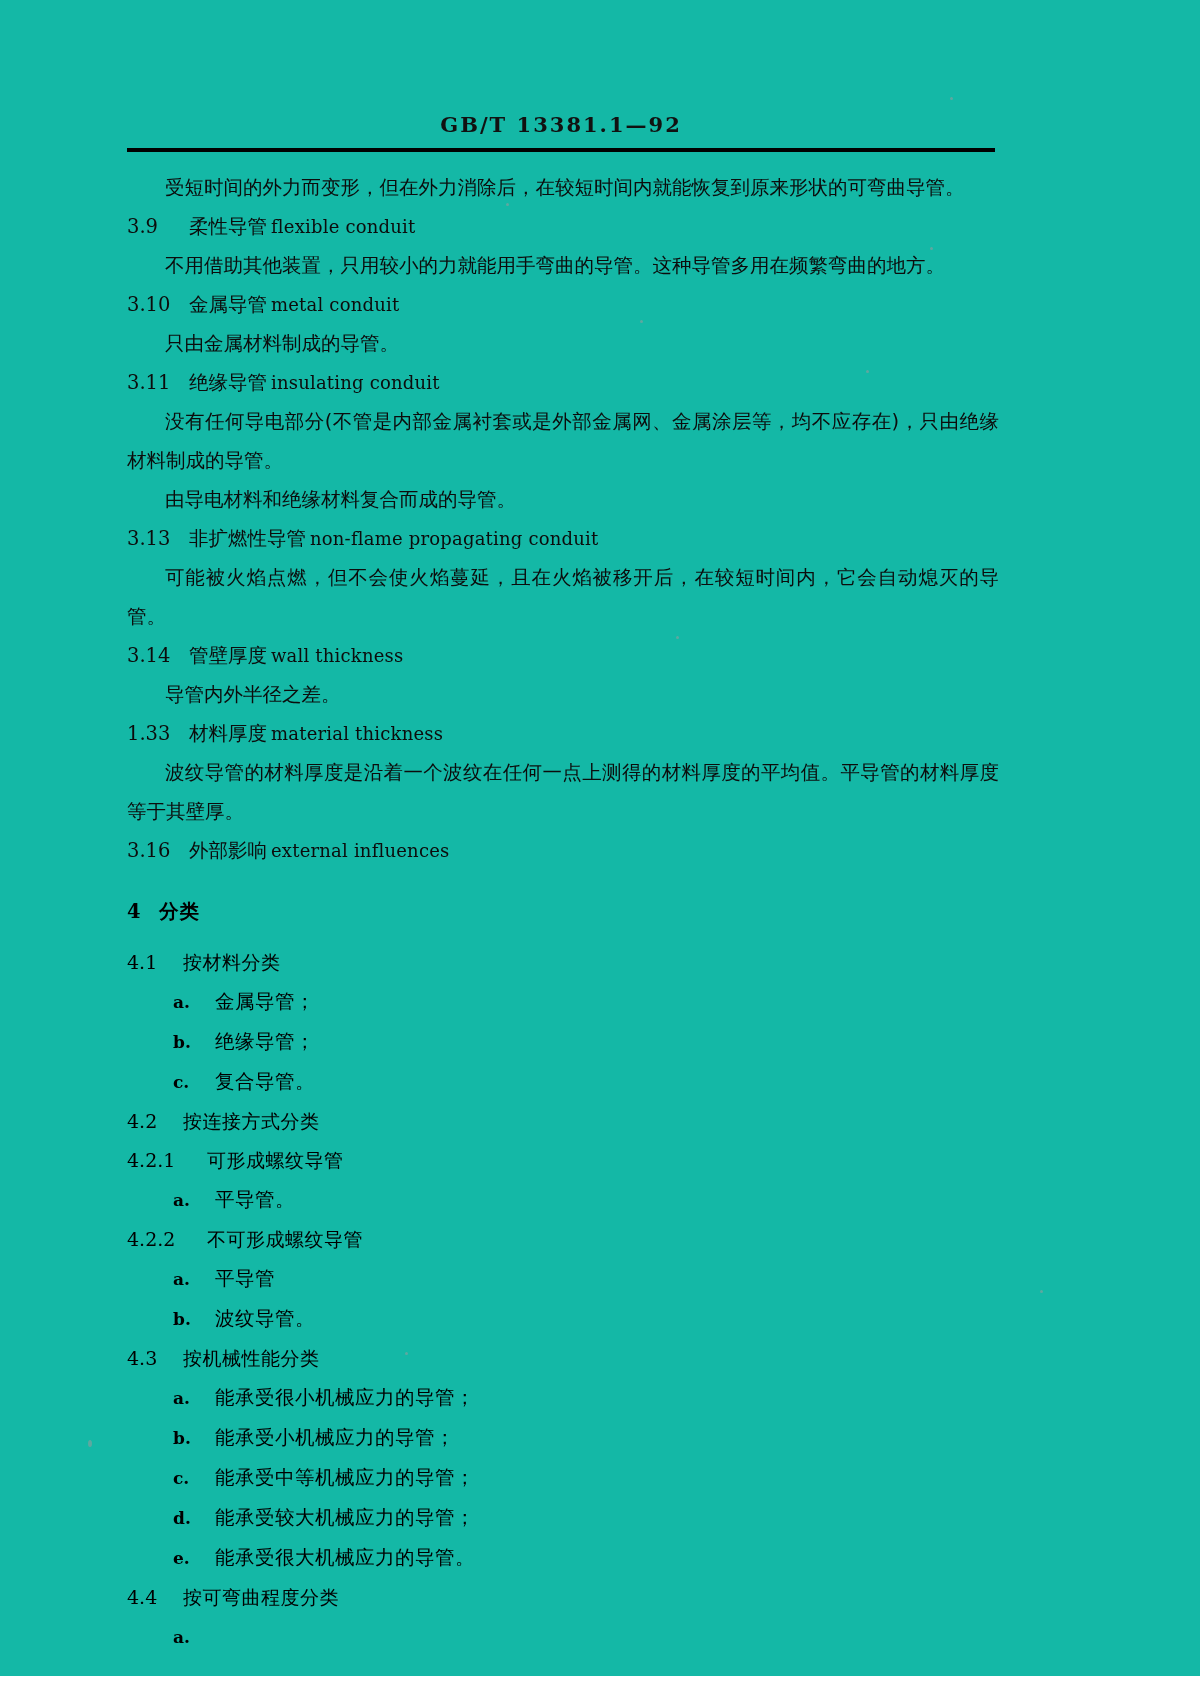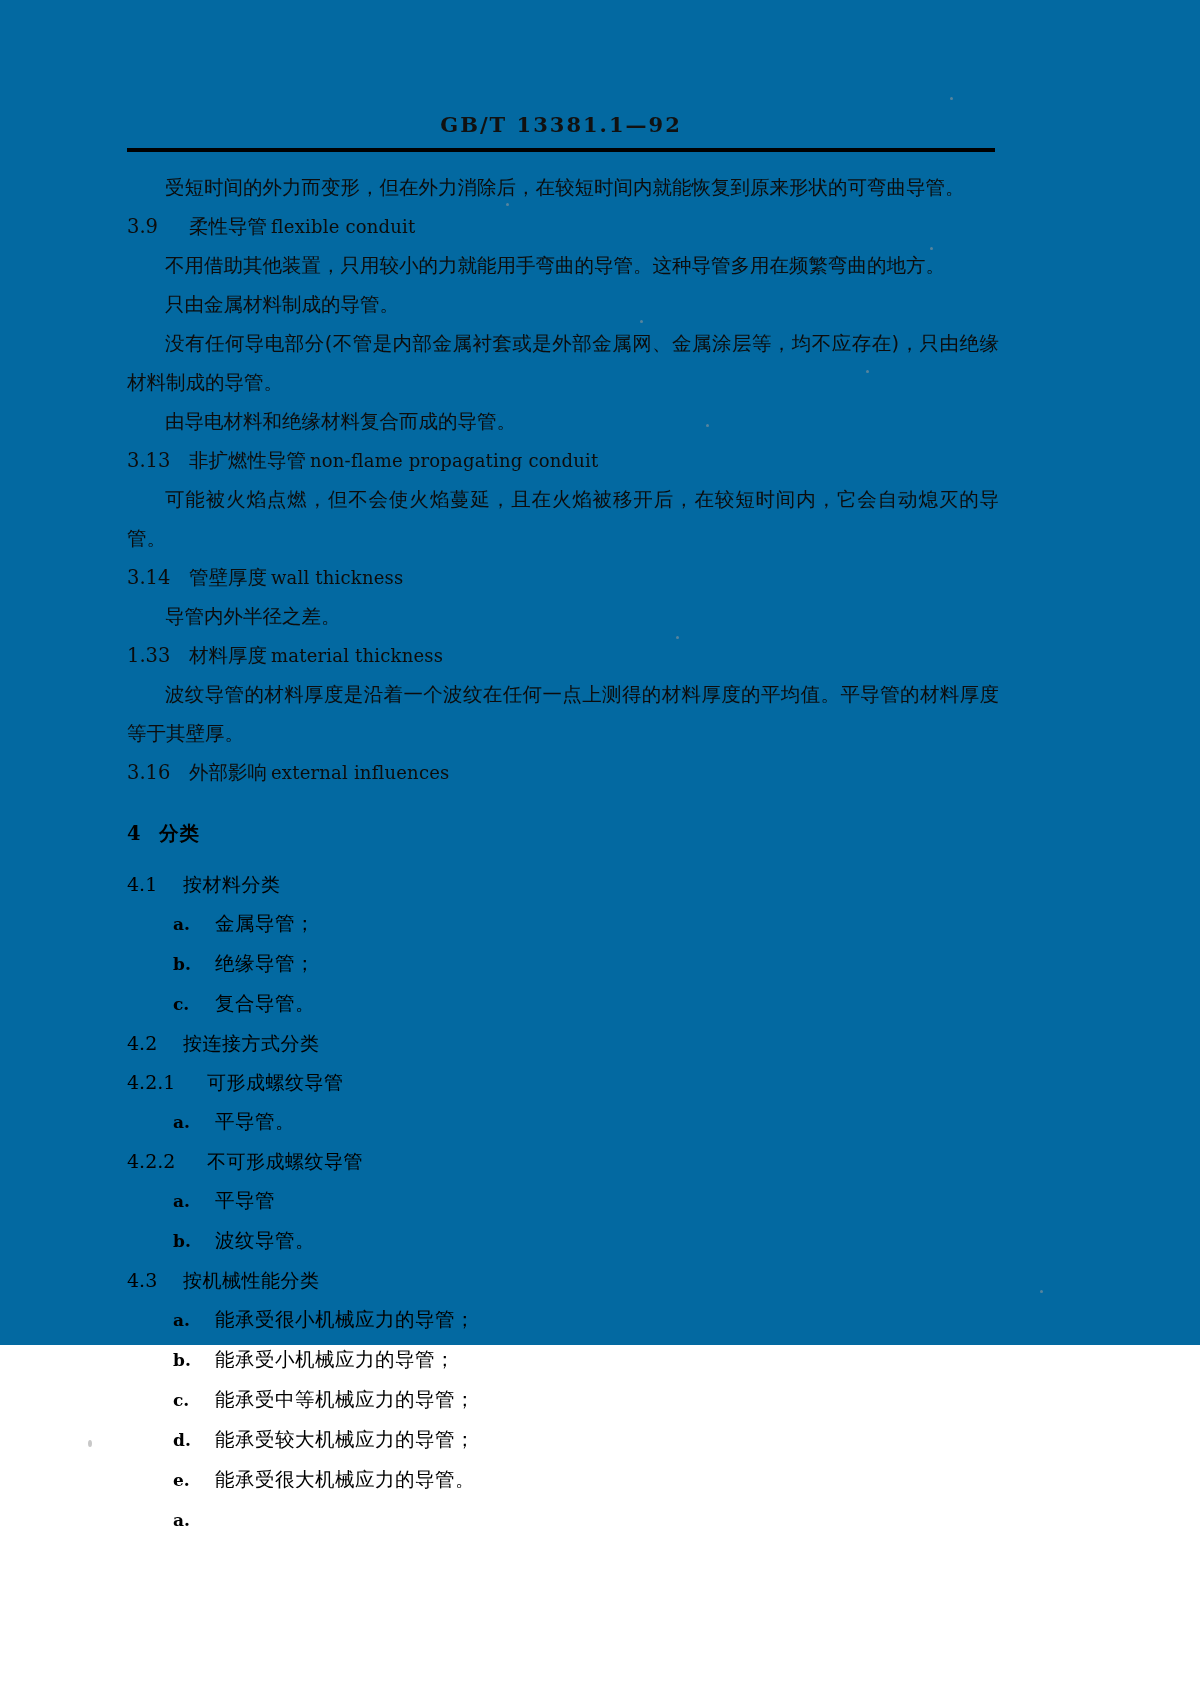--- a/index.html
+++ b/index.html
@@ -13,22 +13,22 @@
     position: relative;
     font-family: "DejaVu Serif", "Liberation Serif", serif;
     color: #000000;
     overflow: hidden;
   }
 
   .page {
     position: absolute;
     left: 0; top: 0;
     width: 1200px;
-    height: 1345px;
-    background: #0369a1;
+    height: 1676px;
+    background: #14b8a6;
   }
 
   
   .header {
     position: absolute;
     left: 127px;
     top: 112px;
     width: 868px;
     text-align: center;
   }
@@ -172,22 +172,28 @@
 
   <div class="content">
 
     <div class="para indent cn">受短时间的外力而变形，但在外力消除后，在较短时间内就能恢复到原来形状的可弯曲导管。</div>
 
     <div class="clause">
       <span class="num">3.9</span><span class="term">柔性导管</span><span class="en">flexible conduit</span>
     </div>
     <div class="para indent cn">不用借助其他装置，只用较小的力就能用手弯曲的导管。这种导管多用在频繁弯曲的地方。</div>
 
+    <div class="clause">
+      <span class="num">3.10</span><span class="term">金属导管</span><span class="en">metal conduit</span>
+    </div>
     <div class="para indent cn">只由金属材料制成的导管。</div>
 
+    <div class="clause">
+      <span class="num">3.11</span><span class="term">绝缘导管</span><span class="en">insulating conduit</span>
+    </div>
     <div class="para indent cn">没有任何导电部分(不管是内部金属衬套或是外部金属网、金属涂层等，均不应存在)，只由绝缘材料制成的导管。</div>
 
     <div class="para indent cn">由导电材料和绝缘材料复合而成的导管。</div>
 
     <div class="clause">
       <span class="num">3.13</span><span class="term">非扩燃性导管</span><span class="en">non-flame propagating conduit</span>
     </div>
     <div class="para indent cn">可能被火焰点燃，但不会使火焰蔓延，且在火焰被移开后，在较短时间内，它会自动熄灭的导管。</div>
 
     <div class="clause">
@@ -254,20 +260,23 @@
     <div class="item">
       <span class="marker">c.</span><span class="text">能承受中等机械应力的导管；</span>
     </div>
     <div class="item">
       <span class="marker">d.</span><span class="text">能承受较大机械应力的导管；</span>
     </div>
     <div class="item">
       <span class="marker">e.</span><span class="text">能承受很大机械应力的导管。</span>
     </div>
 
+    <div class="subclause">
+      <span class="num">4.4</span><span class="term">按可弯曲程度分类</span>
+    </div>
     <div class="item">
       <span class="marker">a.</span>
     </div>
 
   </div>
 
   <div class="speck" style="left:950px; top:97px; width:3px; height:3px;"></div>
   <div class="speck" style="left:506px; top:203px; width:3px; height:3px;"></div>
   <div class="speck" style="left:930px; top:247px; width:3px; height:3px;"></div>
   <div class="speck" style="left:640px; top:320px; width:3px; height:3px;"></div>

